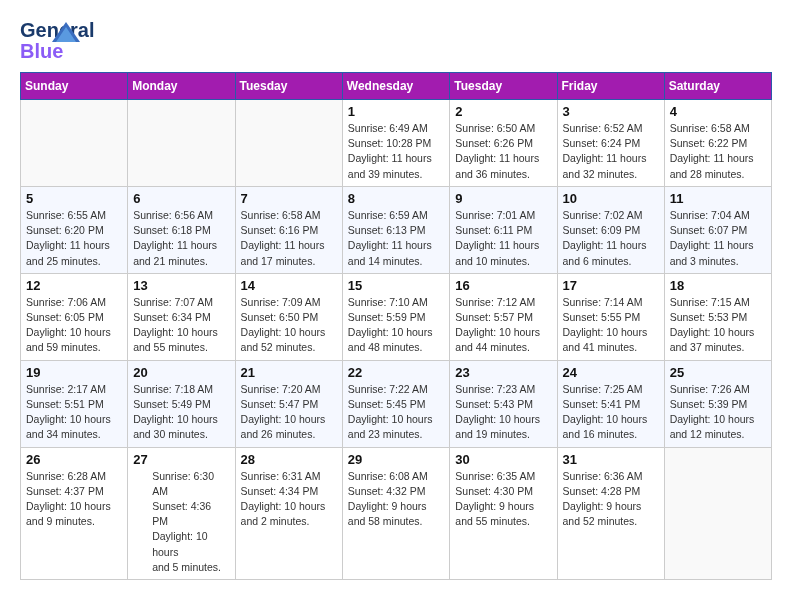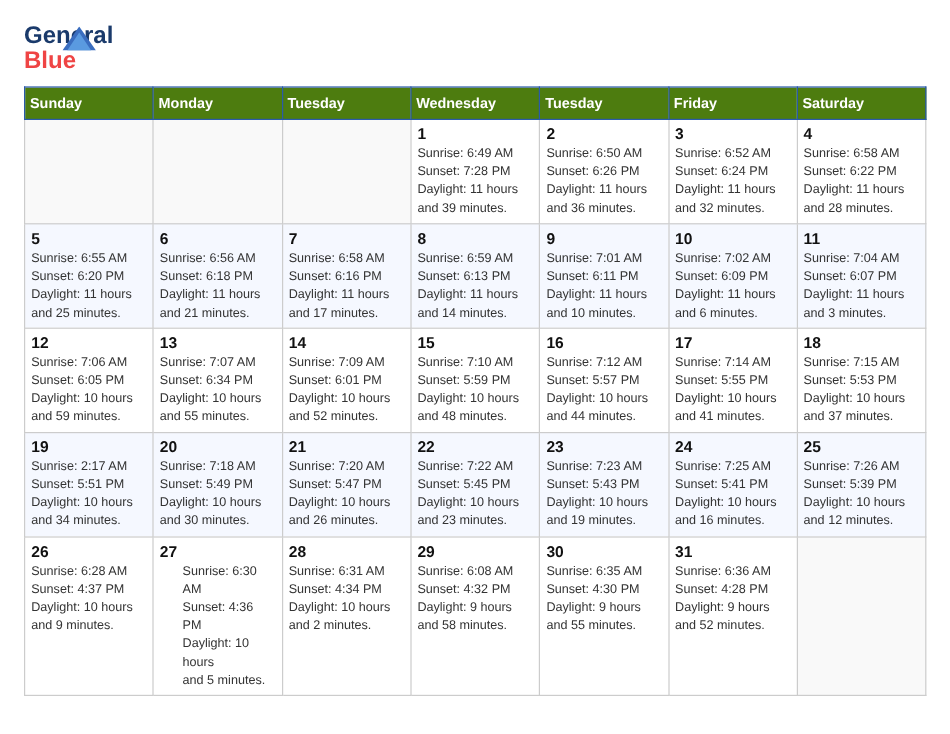--- a/index.html
+++ b/index.html
@@ -34,21 +34,21 @@
       font-size: 15px;
       color: #555;
       margin-top: 2px;
     }
     .calendar {
       width: 100%;
       border-collapse: collapse;
       font-size: 11px;
     }
     .calendar thead th {
-      background-color: #4d7c0f;
+      background-color: #a21caf;
       color: #fff;
       padding: 6px 4px;
       text-align: left;
       font-size: 12px;
       font-weight: bold;
       border: 1px solid #2a5aaa;
     }
     .calendar tbody td {
       border: 1px solid #ccc;
       vertical-align: top;
@@ -78,21 +78,21 @@
   </style>
 </head>
 <body>
 
 <div class="header">
   <div class="logo">
     <div style="display:flex;align-items:center;gap:4px;">
       <div style="position:relative;width:52px;height:42px;">
         <span style="font-size:20px;font-weight:bold;color:#1a3a6b;line-height:1;">General</span>
         <br>
-        <span style="font-size:20px;font-weight:bold;color:#ef4444;line-height:1;">Blue</span>
+        <span style="font-size:20px;font-weight:bold;color:#8b5cf6;line-height:1;">Blue</span>
         <svg style="position:absolute;top:2px;right:-8px;width:28px;height:20px;" viewBox="0 0 28 20">
           <polygon points="14,0 28,20 0,20" fill="#3a6dbf"></polygon>
           <polygon points="14,5 24,20 4,20" fill="#5a9ae0"></polygon>
         </svg>
       </div>
     </div>
   </div>
   <div class="title-block">
     <div class="month-title"></div>
     <div class="location"></div>
@@ -112,21 +112,21 @@
       </tr>
   </thead>
   <tbody id="calendar-body">
   <tr>
         <td class="empty-cell"></td>
         <td class="empty-cell"></td>
         <td class="empty-cell"></td>
         <td>
           <span class="day-number">1</span>
           <div class="day-info" style="white-space: pre-line;">Sunrise: 6:49 AM
-Sunset: 7:28 PM
+Sunset: 10:28 PM
 Daylight: 11 hours
 and 39 minutes.</div>
         </td>
         <td>
           <span class="day-number">2</span>
           <div class="day-info" style="white-space: pre-line;">Sunrise: 6:50 AM
 Sunset: 6:26 PM
 Daylight: 11 hours
 and 36 minutes.</div>
         </td>
@@ -207,21 +207,21 @@
         <td>
           <span class="day-number">13</span>
           <div class="day-info" style="white-space: pre-line;">Sunrise: 7:07 AM
 Sunset: 6:34 PM
 Daylight: 10 hours
 and 55 minutes.</div>
         </td>
         <td>
           <span class="day-number">14</span>
           <div class="day-info" style="white-space: pre-line;">Sunrise: 7:09 AM
-Sunset: 6:01 PM
+Sunset: 6:50 PM
 Daylight: 10 hours
 and 52 minutes.</div>
         </td>
         <td>
           <span class="day-number">15</span>
           <div class="day-info" style="white-space: pre-line;">Sunrise: 7:10 AM
 Sunset: 5:59 PM
 Daylight: 10 hours
 and 48 minutes.</div>
         </td>

